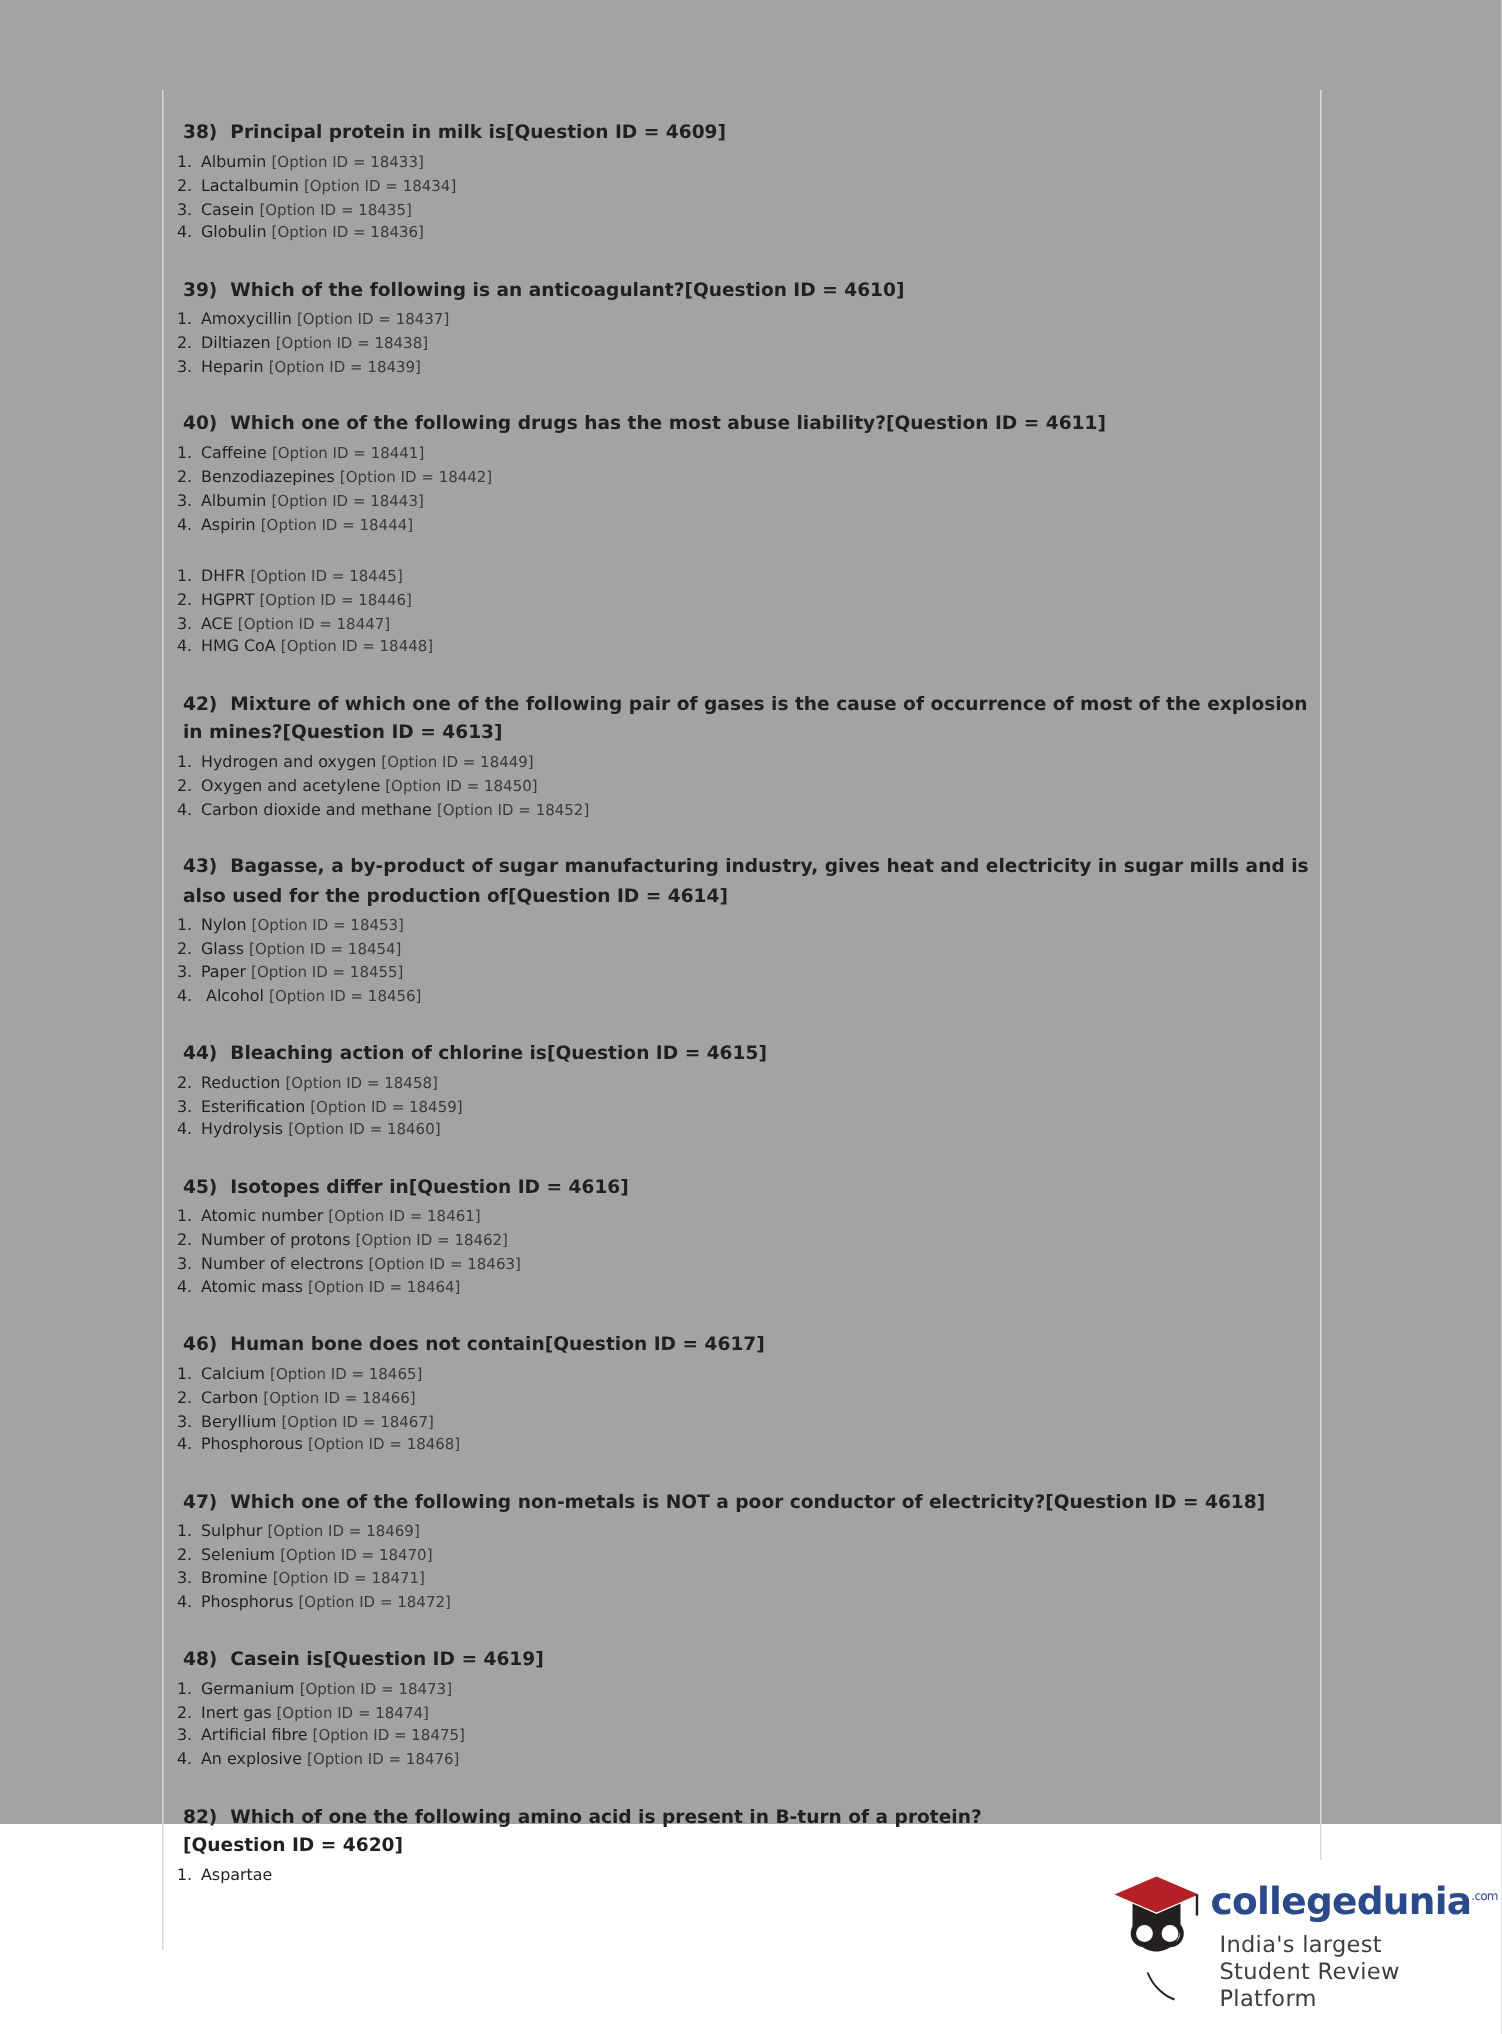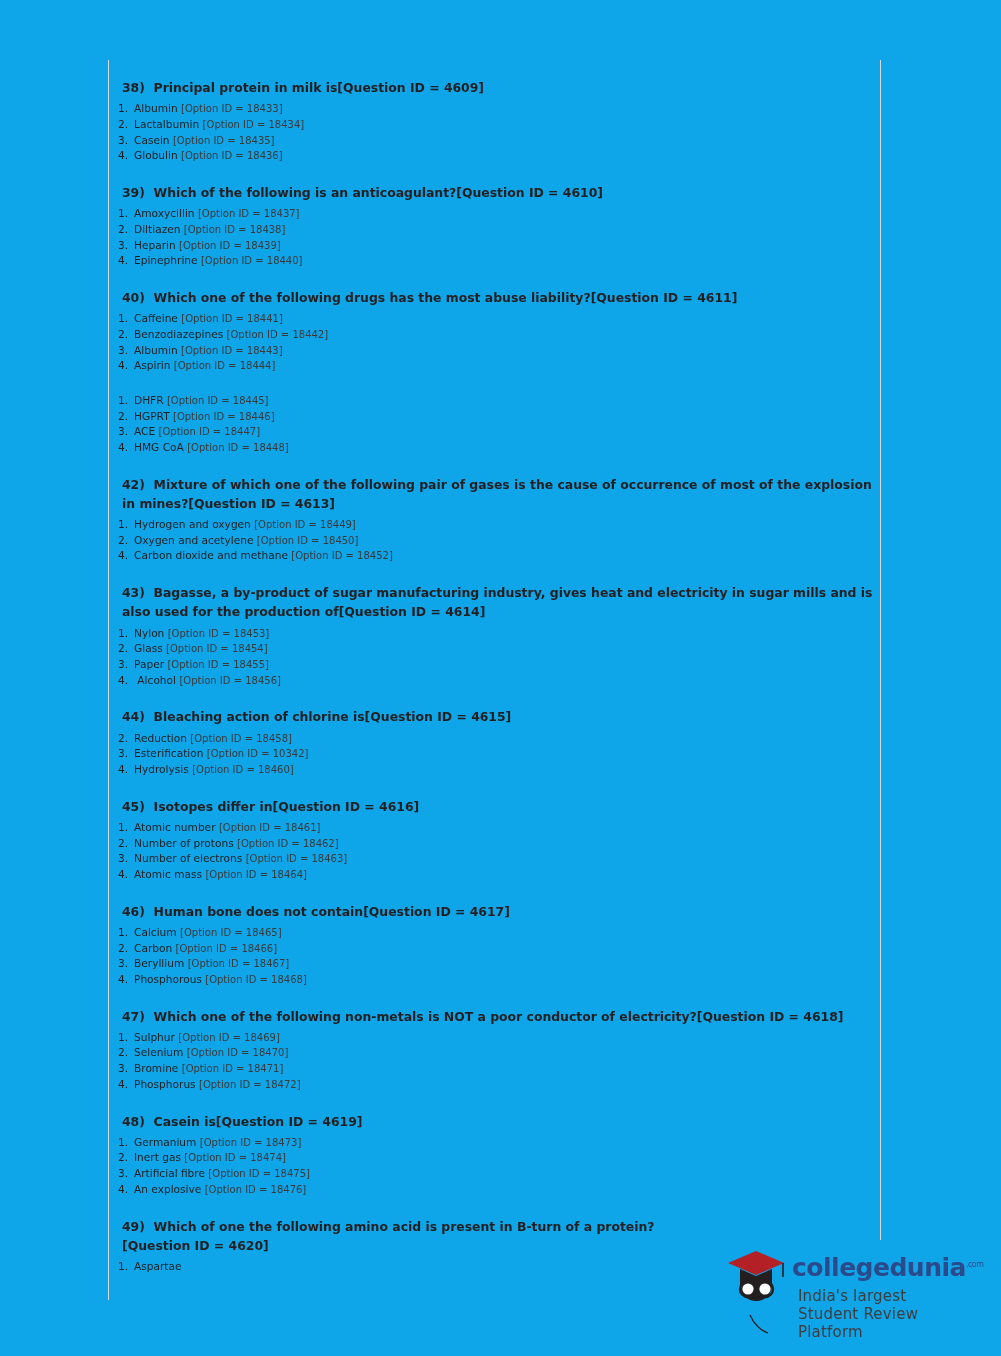--- a/index.html
+++ b/index.html
@@ -13,22 +13,22 @@
     font-family: "DejaVu Sans", sans-serif;
     color: #231f20;
     position: relative;
     overflow: hidden;
   }
   .page {
     position: absolute;
     left: 0;
     top: 0;
     width: 1001px;
-    height: 1356px;
-    background: #0ea5e9;
+    height: 1216px;
+    background: #a3a3a3;
   }
   
   .rule-left {
     position: absolute;
     left: 108px;
     top: 60px;
     width: 1px;
     height: 1240px;
     background: #d9d9d9;
   }
@@ -82,21 +82,21 @@
   .opt .olabel {
     font-weight: normal;
   }
   .opt .oid {
     font-size: 10px;
     color: #3a3a3a;
   }
   
   .logo {
     position: absolute;
-    left: 720px;
+    left: 735px;
     top: 1243px;
     width: 245px;
     height: 80px;
   }
   .logo-mark {
     position: absolute;
     left: 0;
     top: 0;
     width: 72px;
     height: 72px;
@@ -149,21 +149,20 @@
           <li class="opt"><span class="onum">3.</span><span class="olabel">Casein</span> <span class="oid">[Option ID = 18435]</span></li>
           <li class="opt"><span class="onum">4.</span><span class="olabel">Globulin</span> <span class="oid">[Option ID = 18436]</span></li>
         </ul>
       </div>
       <div class="qblock">
         <div class="qtext"><span class="qnum">39)</span>&nbsp;&nbsp;<span>Which of the following is an anticoagulant?</span><span class="qid">[Question ID = 4610]</span></div>
         <ul class="opts">
           <li class="opt"><span class="onum">1.</span><span class="olabel">Amoxycillin</span> <span class="oid">[Option ID = 18437]</span></li>
           <li class="opt"><span class="onum">2.</span><span class="olabel">Diltiazen</span> <span class="oid">[Option ID = 18438]</span></li>
           <li class="opt"><span class="onum">3.</span><span class="olabel">Heparin</span> <span class="oid">[Option ID = 18439]</span></li>
-          <li class="opt"><span class="onum">4.</span><span class="olabel">Epinephrine</span> <span class="oid">[Option ID = 18440]</span></li>
         </ul>
       </div>
       <div class="qblock">
         <div class="qtext"><span class="qnum">40)</span>&nbsp;&nbsp;<span>Which one of the following drugs has the most abuse liability?</span><span class="qid">[Question ID = 4611]</span></div>
         <ul class="opts">
           <li class="opt"><span class="onum">1.</span><span class="olabel">Caffeine</span> <span class="oid">[Option ID = 18441]</span></li>
           <li class="opt"><span class="onum">2.</span><span class="olabel">Benzodiazepines</span> <span class="oid">[Option ID = 18442]</span></li>
           <li class="opt"><span class="onum">3.</span><span class="olabel">Albumin</span> <span class="oid">[Option ID = 18443]</span></li>
           <li class="opt"><span class="onum">4.</span><span class="olabel">Aspirin</span> <span class="oid">[Option ID = 18444]</span></li>
         </ul>
@@ -190,21 +189,21 @@
           <li class="opt"><span class="onum">1.</span><span class="olabel">Nylon</span> <span class="oid">[Option ID = 18453]</span></li>
           <li class="opt"><span class="onum">2.</span><span class="olabel">Glass</span> <span class="oid">[Option ID = 18454]</span></li>
           <li class="opt"><span class="onum">3.</span><span class="olabel">Paper</span> <span class="oid">[Option ID = 18455]</span></li>
           <li class="opt"><span class="onum">4.</span><span class="olabel"> Alcohol</span> <span class="oid">[Option ID = 18456]</span></li>
         </ul>
       </div>
       <div class="qblock">
         <div class="qtext"><span class="qnum">44)</span>&nbsp;&nbsp;<span>Bleaching action of chlorine is</span><span class="qid">[Question ID = 4615]</span></div>
         <ul class="opts">
           <li class="opt"><span class="onum">2.</span><span class="olabel">Reduction</span> <span class="oid">[Option ID = 18458]</span></li>
-          <li class="opt"><span class="onum">3.</span><span class="olabel">Esterification</span> <span class="oid">[Option ID = 10342]</span></li>
+          <li class="opt"><span class="onum">3.</span><span class="olabel">Esterification</span> <span class="oid">[Option ID = 18459]</span></li>
           <li class="opt"><span class="onum">4.</span><span class="olabel">Hydrolysis</span> <span class="oid">[Option ID = 18460]</span></li>
         </ul>
       </div>
       <div class="qblock">
         <div class="qtext"><span class="qnum">45)</span>&nbsp;&nbsp;<span>Isotopes differ in</span><span class="qid">[Question ID = 4616]</span></div>
         <ul class="opts">
           <li class="opt"><span class="onum">1.</span><span class="olabel">Atomic number</span> <span class="oid">[Option ID = 18461]</span></li>
           <li class="opt"><span class="onum">2.</span><span class="olabel">Number of protons</span> <span class="oid">[Option ID = 18462]</span></li>
           <li class="opt"><span class="onum">3.</span><span class="olabel">Number of electrons</span> <span class="oid">[Option ID = 18463]</span></li>
           <li class="opt"><span class="onum">4.</span><span class="olabel">Atomic mass</span> <span class="oid">[Option ID = 18464]</span></li>
@@ -231,21 +230,21 @@
       <div class="qblock">
         <div class="qtext"><span class="qnum">48)</span>&nbsp;&nbsp;<span>Casein is</span><span class="qid">[Question ID = 4619]</span></div>
         <ul class="opts">
           <li class="opt"><span class="onum">1.</span><span class="olabel">Germanium</span> <span class="oid">[Option ID = 18473]</span></li>
           <li class="opt"><span class="onum">2.</span><span class="olabel">Inert gas</span> <span class="oid">[Option ID = 18474]</span></li>
           <li class="opt"><span class="onum">3.</span><span class="olabel">Artificial fibre</span> <span class="oid">[Option ID = 18475]</span></li>
           <li class="opt"><span class="onum">4.</span><span class="olabel">An explosive</span> <span class="oid">[Option ID = 18476]</span></li>
         </ul>
       </div>
       <div class="qblock">
-        <div class="qtext"><span class="qnum">49)</span>&nbsp;&nbsp;<span>Which of one the following amino acid is present in B-turn of a protein?</span><br><span class="qid">[Question ID = 4620]</span></div>
+        <div class="qtext"><span class="qnum">82)</span>&nbsp;&nbsp;<span>Which of one the following amino acid is present in B-turn of a protein?</span><br><span class="qid">[Question ID = 4620]</span></div>
         <ul class="opts">
           <li class="opt"><span class="onum">1.</span><span class="olabel">Aspartae</span> <span class="oid"></span></li>
         </ul>
       </div>
     </div>
 
   <div class="logo">
     <svg class="logo-mark" viewBox="0 0 72 72">
       <path d="M8 20 L36 8 L64 20 L36 32 Z" fill="#b32025"></path>
       <path d="M20 26 L20 42 C20 52 28 58 36 58 C44 58 52 52 52 42 L52 26 L36 33 Z" fill="#231f20"></path>

